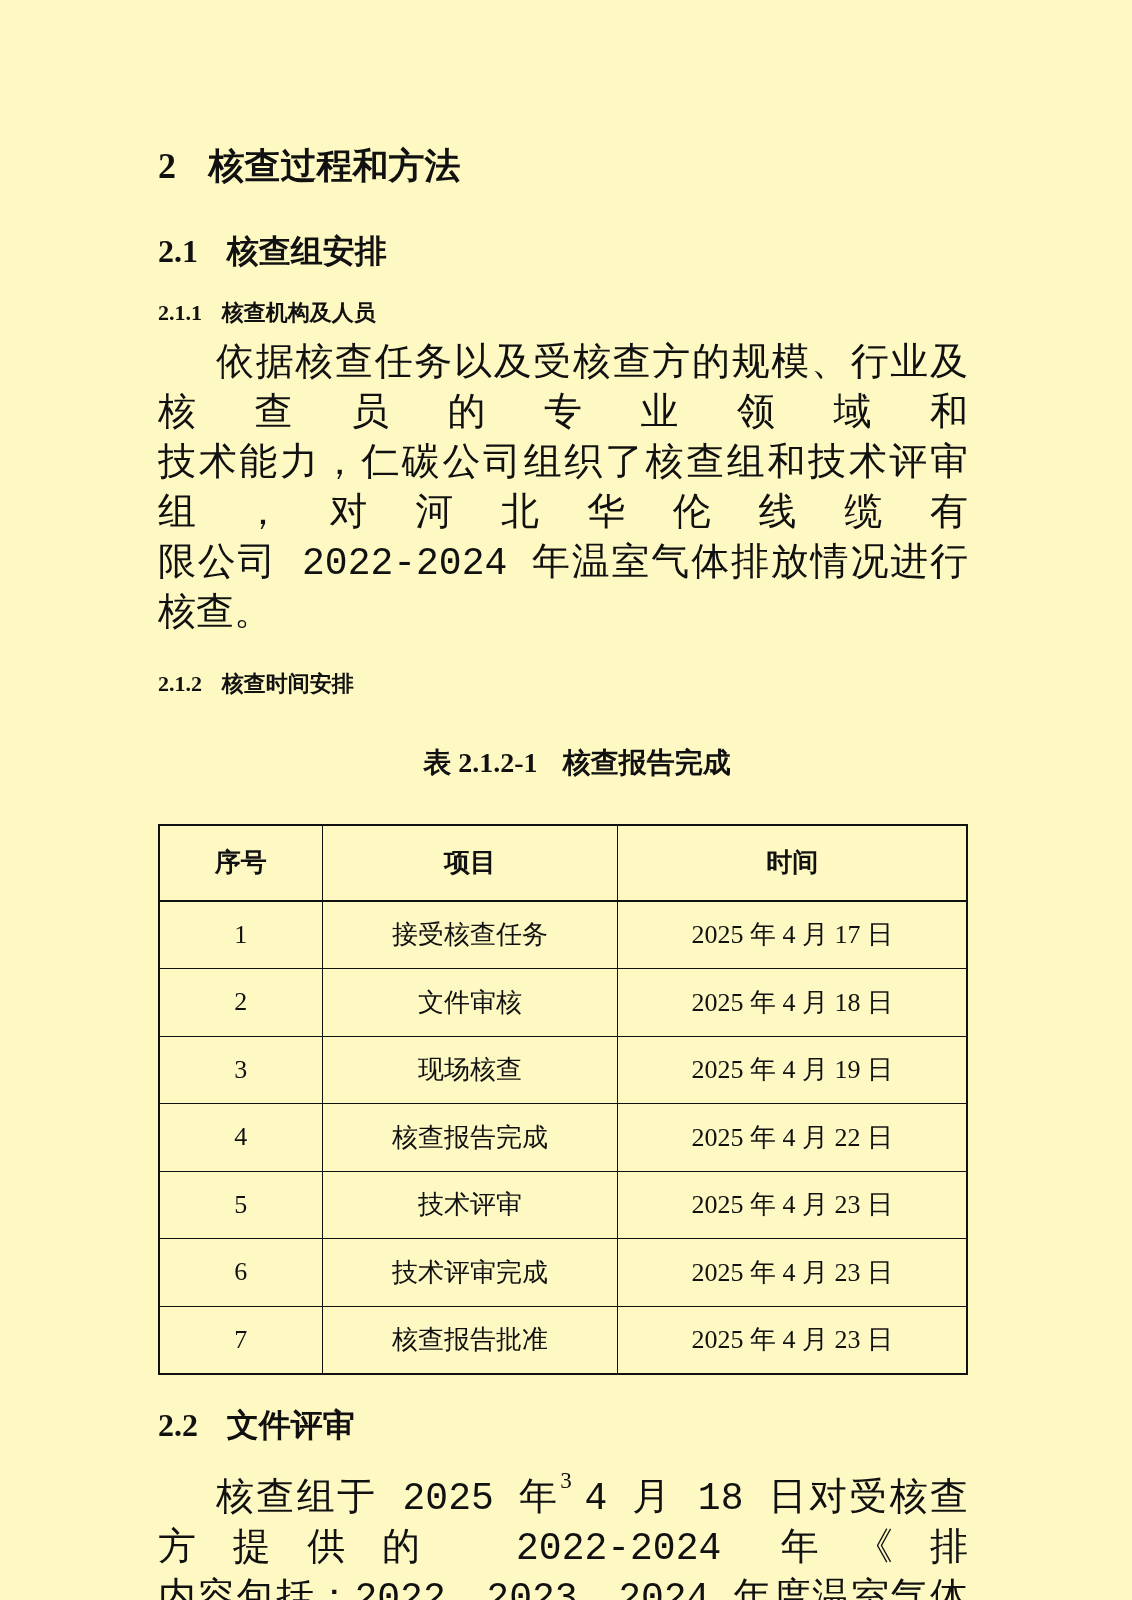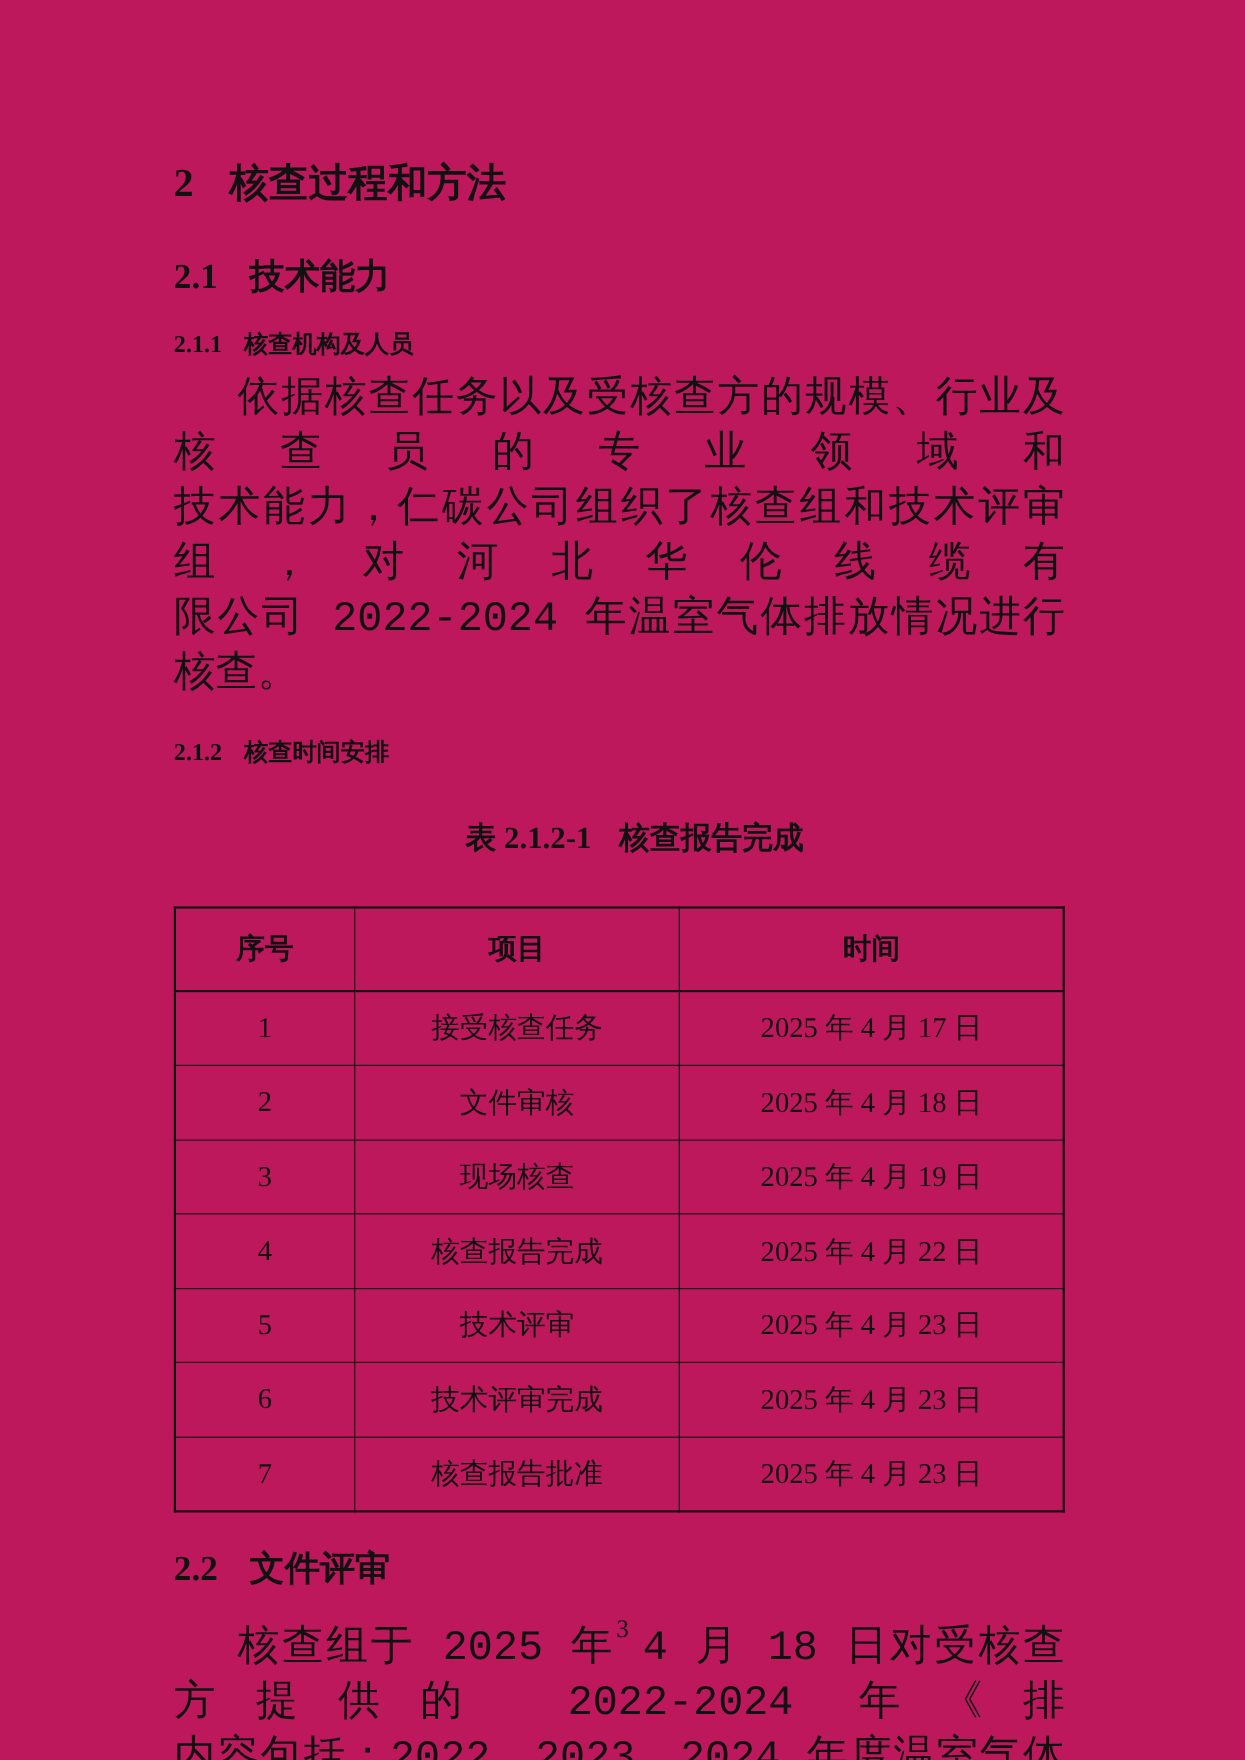--- a/index.html
+++ b/index.html
@@ -1,19 +1,19 @@
 <!DOCTYPE html>
 <html lang="zh"><head>
 <meta charset="utf-8">
 <style>
   html,body{margin:0;padding:0;background:#ffffff;}
   .page{
     position:relative;
     width:1132px;height:1600px;
-    background:#be185d;color:#111111;
+    background:#fef9c3;color:#111111;
     font-family:"Liberation Serif","DejaVu Serif",serif;
     box-sizing:border-box;
     padding:146px 164px 0 158px;
     overflow:hidden;
   }
   .h1{font-size:36px;font-weight:bold;margin:0 0 46px 0;line-height:1.15;}
   .h2{font-size:32px;font-weight:bold;margin:0 0 30px 0;line-height:1.15;}
   .h3{font-size:22px;font-weight:bold;margin:0 0 14px 0;line-height:1.15;}
   .h1 .num,.h2 .num,.h3 .num{margin-right:0.9em;}
   .para{margin:0;}
@@ -51,21 +51,21 @@
 </head>
 <body>
 
 <div class="page">
 
   <div class="h1">
     <span class="num">2</span><span>核查过程和方法</span>
   </div>
 
   <div class="h2">
-    <span class="num">2.1</span><span>技术能力</span>
+    <span class="num">2.1</span><span>核查组安排</span>
   </div>
 
   <div class="h3">
     <span class="num">2.1.1</span><span>核查机构及人员</span>
   </div>
 
   <div class="para">
     <div class="line indent">依据核查任务以及受核查方的规模、行业及核查员的专业领域和</div>
     <div class="line">技术能力，仁碳公司组织了核查组和技术评审组，对河北华伦线缆有</div>
     <div class="line last">限公司 2022-2024 年温室气体排放情况进行核查。</div>

